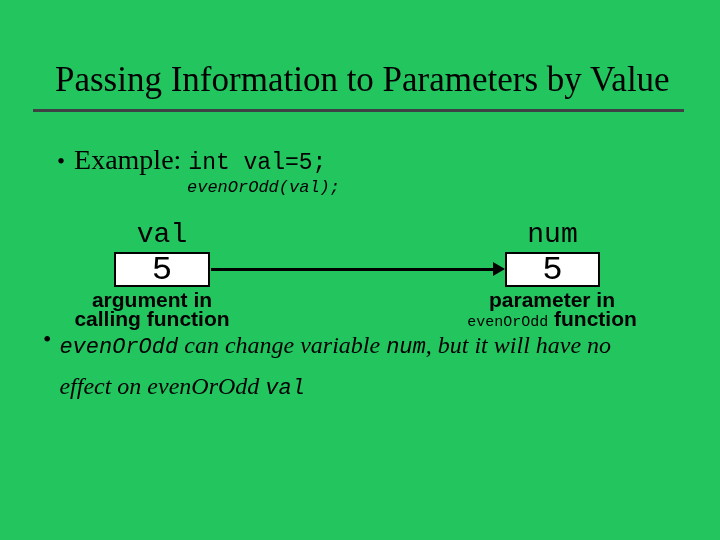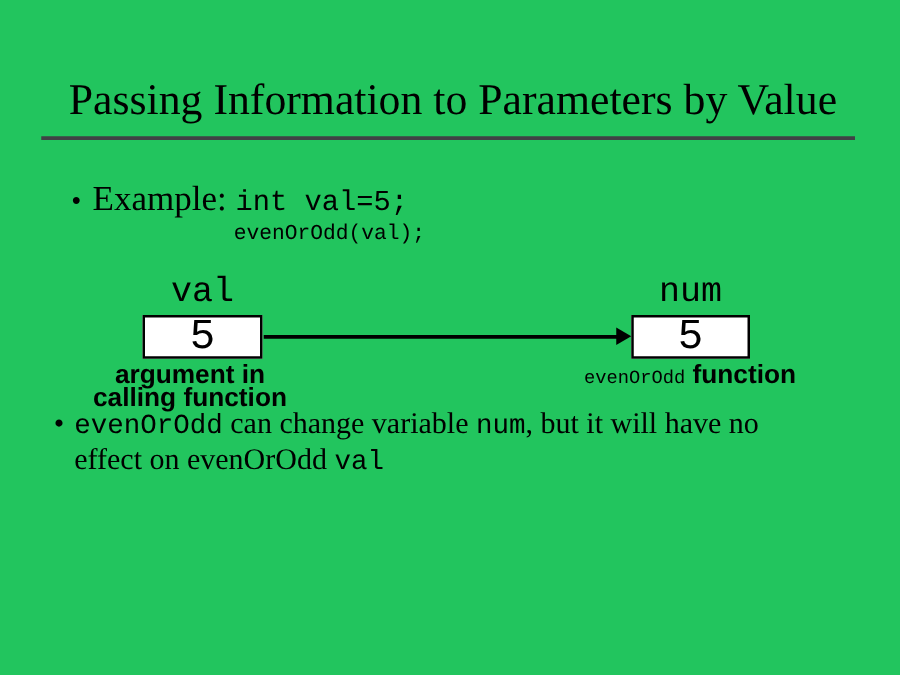--- a/index.html
+++ b/index.html
@@ -25,21 +25,21 @@
   .rline { white-space: pre; }
   .seg { white-space: pre; }
 
   
   .example { position: absolute; left: 57px; top: 144px; display: flex; align-items: baseline; }
   .example .bullet { font-size: 23px; margin-right: 9px; }
   .example .seg-serif { font-size: 28px; }
   .example .seg-mono { font-family: "Liberation Mono", monospace; font-size: 23px; text-align: center; }
   .code2 {
     position: absolute; left: 187px; top: 178px;
-    font-family: "Liberation Mono", monospace; font-size: 17px; white-space: pre;
+    font-family: "Liberation Mono", monospace; font-size: 17px; white-space: pre; font-style: italic;
   }
 
   
   .var-label {
     position: absolute; top: 219px; text-align: center;
     font-family: "Liberation Mono", monospace; font-size: 28px; line-height: 31px;
   }
   .var-label.pos-left  { left: 114px; width: 96px; }
   .var-label.pos-right { left: 505px; width: 95px; }
 
@@ -65,21 +65,21 @@
     font-size: 15.5px; line-height: 17px;
   }
   .caption.pos-left  { left: 72px;  width: 160px; }
   .caption.pos-right { left: 462px; width: 180px; }
   .caption .seg-bold { font-family: "Liberation Sans", sans-serif; font-weight: bold; font-size: 21px; }
   .caption .seg-mono { font-family: "Liberation Mono", monospace; font-weight: normal; font-size: 15px; }
 
   
   .conclusion { position: absolute; left: 43px; top: 326px; display: flex; align-items: flex-start; }
   .conclusion .bullet { font-size: 24px; line-height: 27px; margin-right: 8px; }
-  .conclusion .rline { line-height: 26px; }
+  .conclusion .rline { line-height: 38px; font-style: italic; }
   .conclusion .seg-serif { font-size: 24px; }
   .conclusion .seg-mono { font-family: "Liberation Mono", monospace; font-size: 22px; }
 </style>
 </head>
 <body>
 
 <div class="slide">
 
   <h1 class="title">Passing Information to Parameters by Value</h1>
   <div class="rule" style="background: rgb(63, 66, 69);"></div>
@@ -103,20 +103,21 @@
   </div>
 
   <div class="arrow-line" style="background: rgb(0, 0, 0);"></div>
   <div class="arrow-head"></div>
 
   <div class="caption pos-left">
       <div class="rline"><span class="seg seg-bold">argument in</span></div>
       <div class="rline"><span class="seg seg-bold">calling function</span></div>
     </div>
   <div class="caption pos-right">
+      <div class="rline"><span class="seg seg-bold">parameter in</span></div>
       <div class="rline"><span class="seg seg-mono">evenOrOdd</span><span class="seg seg-bold"> function</span></div>
     </div>
 
   <div class="conclusion">
     <span class="bullet">•</span>
     <span>
         <div class="rline"><span class="seg seg-mono">evenOrOdd</span><span class="seg seg-serif"> can change variable </span><span class="seg seg-mono">num</span><span class="seg seg-serif">, but it will have no</span></div>
         <div class="rline"><span class="seg seg-serif">effect on evenOrOdd </span><span class="seg seg-mono">val</span></div>
       </span>
   </div>

